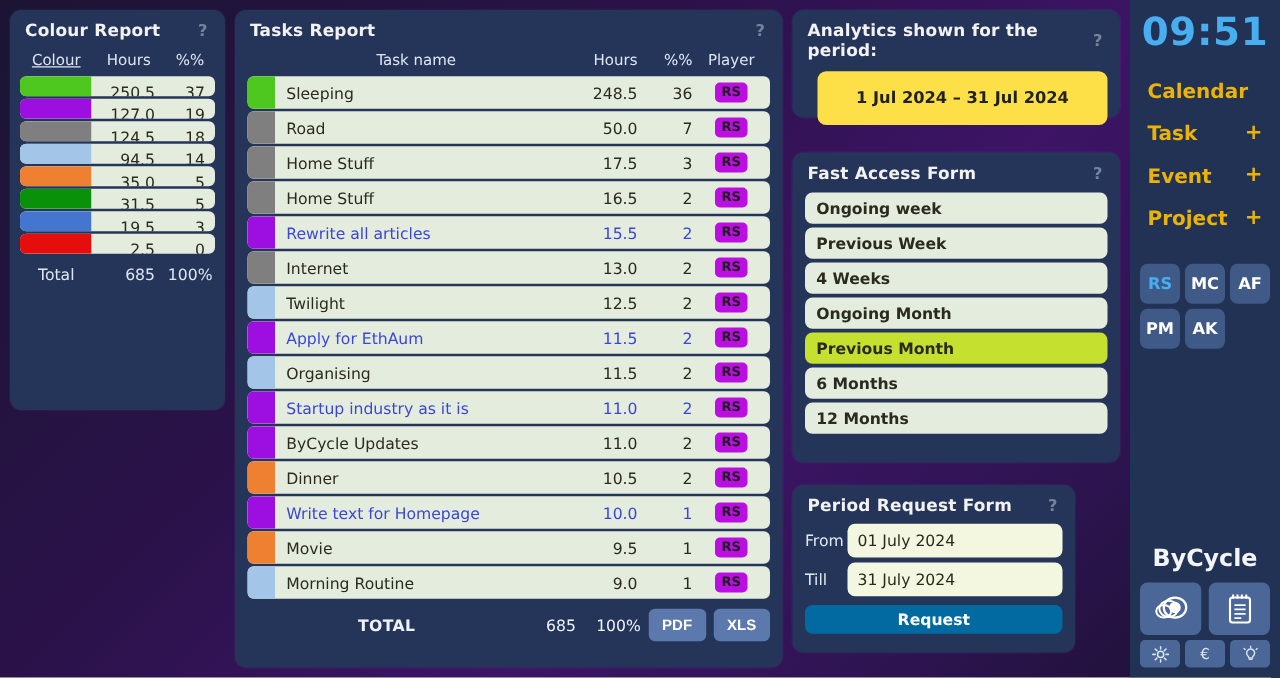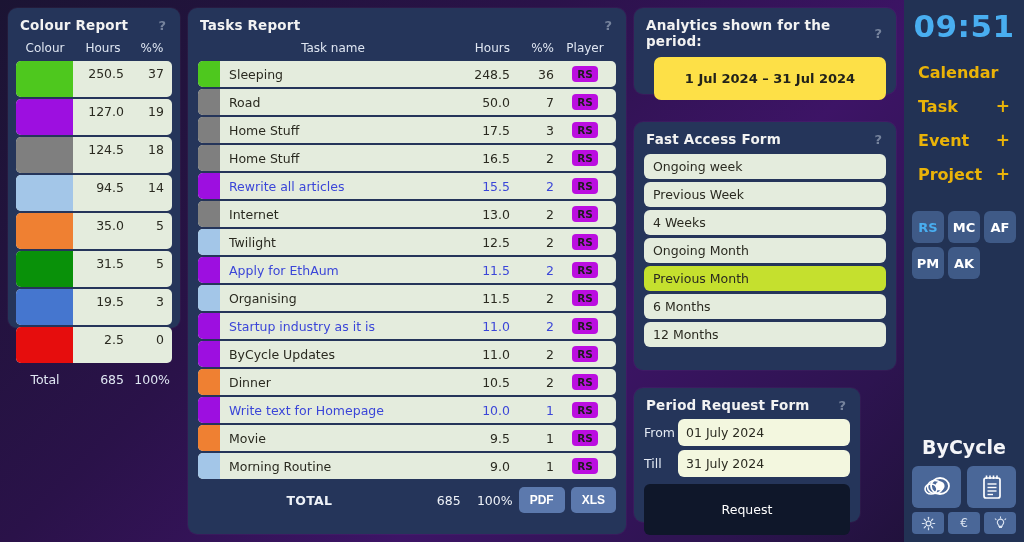--- a/index.html
+++ b/index.html
@@ -39,28 +39,28 @@
   }
 
   
   #colour-report { left: 8px; top: 8px; width: 172px; height: 320px; }
   .cr-head-row {
     display: flex;
     color: #dfe6f2;
     font-size: 12px;
     padding: 2px 8px 6px 8px;
   }
-  .cr-head-row .c1 { width: 58px; text-align: center;}
+  .cr-head-row .c1 { width: 58px; text-align: center; text-decoration: underline;}
   .cr-head-row .c2 { width: 58px; text-align: center;}
   .cr-head-row .c3 { width: 40px; text-align: center;}
   .cr-rows { padding: 0 8px; }
   .cr-row {
     display: flex;
     align-items: stretch;
-    height: 36px;
+    height: 16px;
     margin-bottom: 2px;
     border-radius: 5px;
     overflow: hidden;
     background: #e4ecdd;
   }
   .cr-swatch { width: 57px; }
   .cr-hours {
     flex: 1; text-align: right;
     color: #2a2a20; font-size: 12.5px;
     line-height: 26px; padding-right: 8px;
@@ -137,21 +137,21 @@
     background: #fde047;
     border-radius: 7px;
     color: #22221a;
     font-weight: bold;
     font-size: 13px;
     text-align: center;
     padding: 14px 6px;
   }
 
   #fast-access { left: 634px; top: 122px; width: 262px; height: 248px;}
-  .fa-list { padding: 1px 10px; }
+  .fa-list { padding: 1px 10px; font-weight: bold; }
   .fa-item {
     background: #e4ecdd;
     border-radius: 6px;
     color: #2a2a20;
     font-size: 12.5px;
     padding: 5px 9px;
     margin-bottom: 3px;
     cursor: pointer;
   }
   .fa-item.selected { background: #c5e02e; }
@@ -165,24 +165,24 @@
   .pr-input {
     flex: 1; background: #f3f7df;
     border: none; border-radius: 6px;
     color: #2a2a20; font-size: 12.5px;
     padding: 6px 8px;
     font-family: "DejaVu Sans", sans-serif;
   }
   .pr-submit {
     display: block; width: calc(100% - 20px);
     margin: 3px 10px 0 10px;
-    background: #0f172a; color: #ffffff;
-    font-size: 12.5px; font-weight: normal;
+    background: #0369a1; color: #ffffff;
+    font-size: 12.5px; font-weight: bold;
     border: none; border-radius: 6px;
-    padding: 18px; cursor: pointer;
+    padding: 4px; cursor: pointer;
     font-family: "DejaVu Sans", sans-serif;
   }
 
   
   #sidebar {
     position: absolute; right: 0; top: 0;
     width: 120px; height: 542px;
     background: #223254;
     display: flex; flex-direction: column;
     align-items: center;

